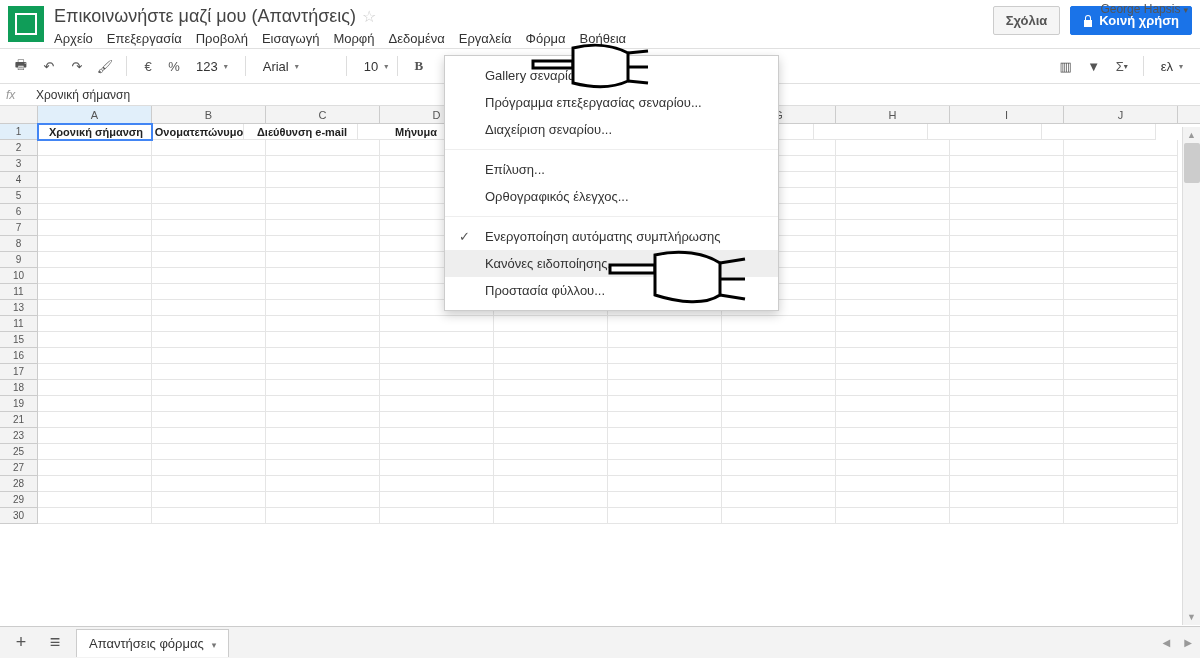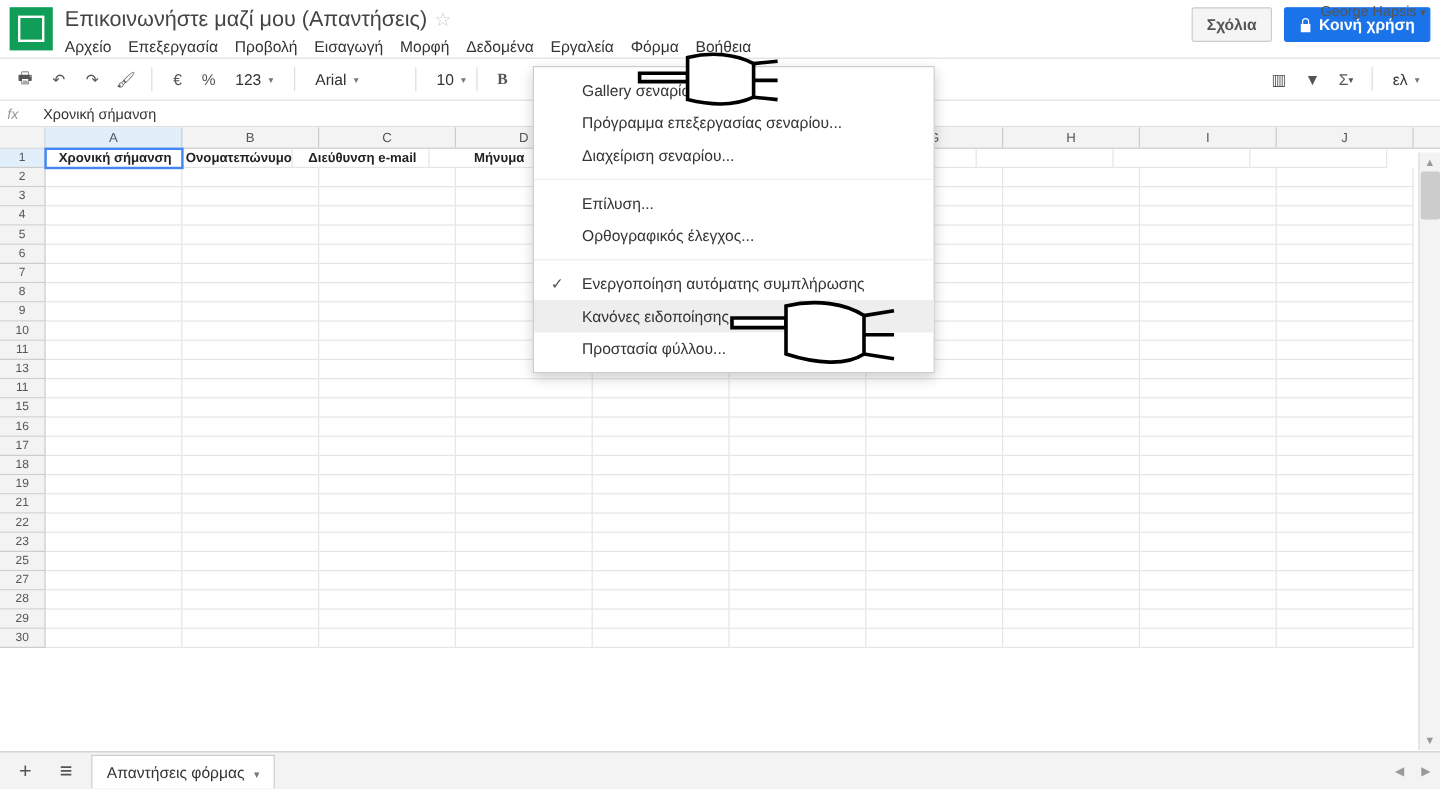--- a/index.html
+++ b/index.html
@@ -388,33 +388,20 @@
         <div class="cell" style="width:114px"></div>
         <div class="cell" style="width:114px"></div>
         <div class="cell" style="width:114px"></div>
         <div class="cell" style="width:114px"></div>
         <div class="cell" style="width:114px"></div>
         <div class="cell" style="width:114px"></div>
         <div class="cell" style="width:114px"></div>
         <div class="cell" style="width:114px"></div>
       </div>
       <div class="row">
-        <div class="row-h">22</div>
-        <div class="cell" style="width:114px"></div>
-        <div class="cell" style="width:114px"></div>
-        <div class="cell" style="width:114px"></div>
-        <div class="cell" style="width:114px"></div>
-        <div class="cell" style="width:114px"></div>
-        <div class="cell" style="width:114px"></div>
-        <div class="cell" style="width:114px"></div>
-        <div class="cell" style="width:114px"></div>
-        <div class="cell" style="width:114px"></div>
-        <div class="cell" style="width:114px"></div>
-      </div>
-      <div class="row">
         <div class="row-h">23</div>
         <div class="cell" style="width:114px"></div>
         <div class="cell" style="width:114px"></div>
         <div class="cell" style="width:114px"></div>
         <div class="cell" style="width:114px"></div>
         <div class="cell" style="width:114px"></div>
         <div class="cell" style="width:114px"></div>
         <div class="cell" style="width:114px"></div>
         <div class="cell" style="width:114px"></div>
         <div class="cell" style="width:114px"></div>

